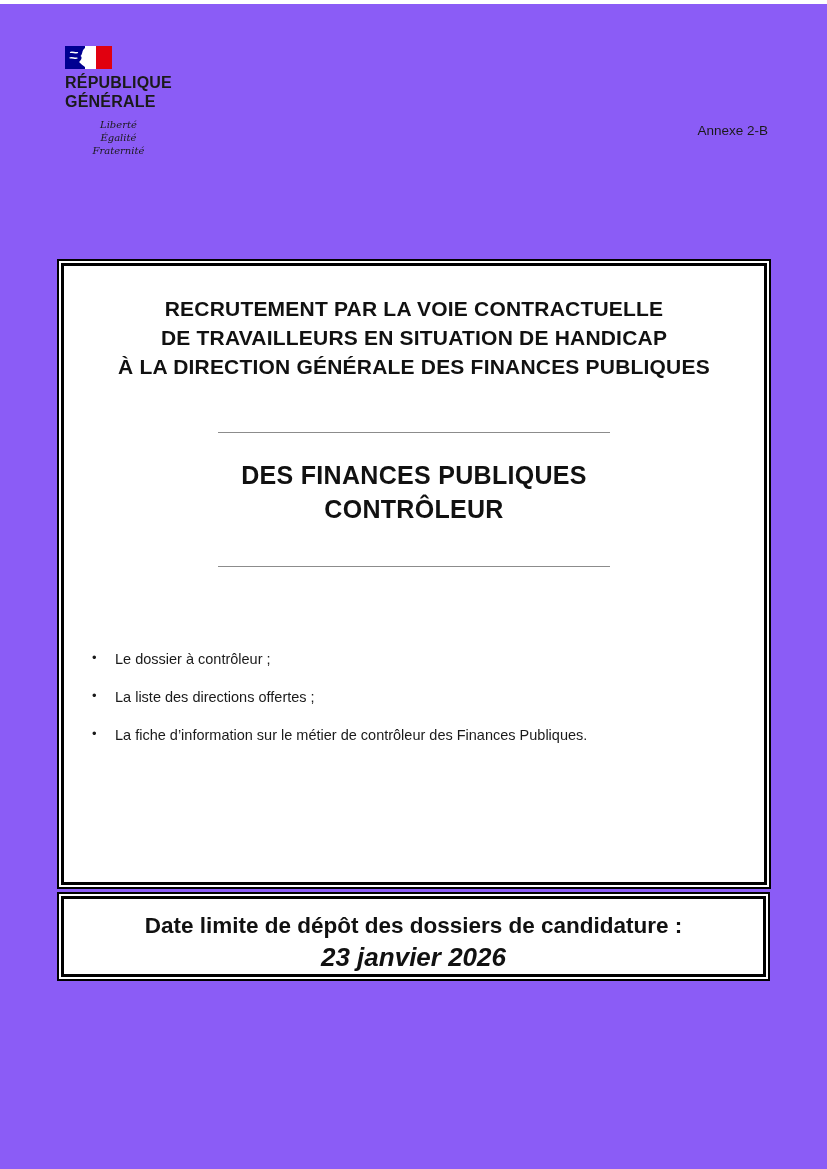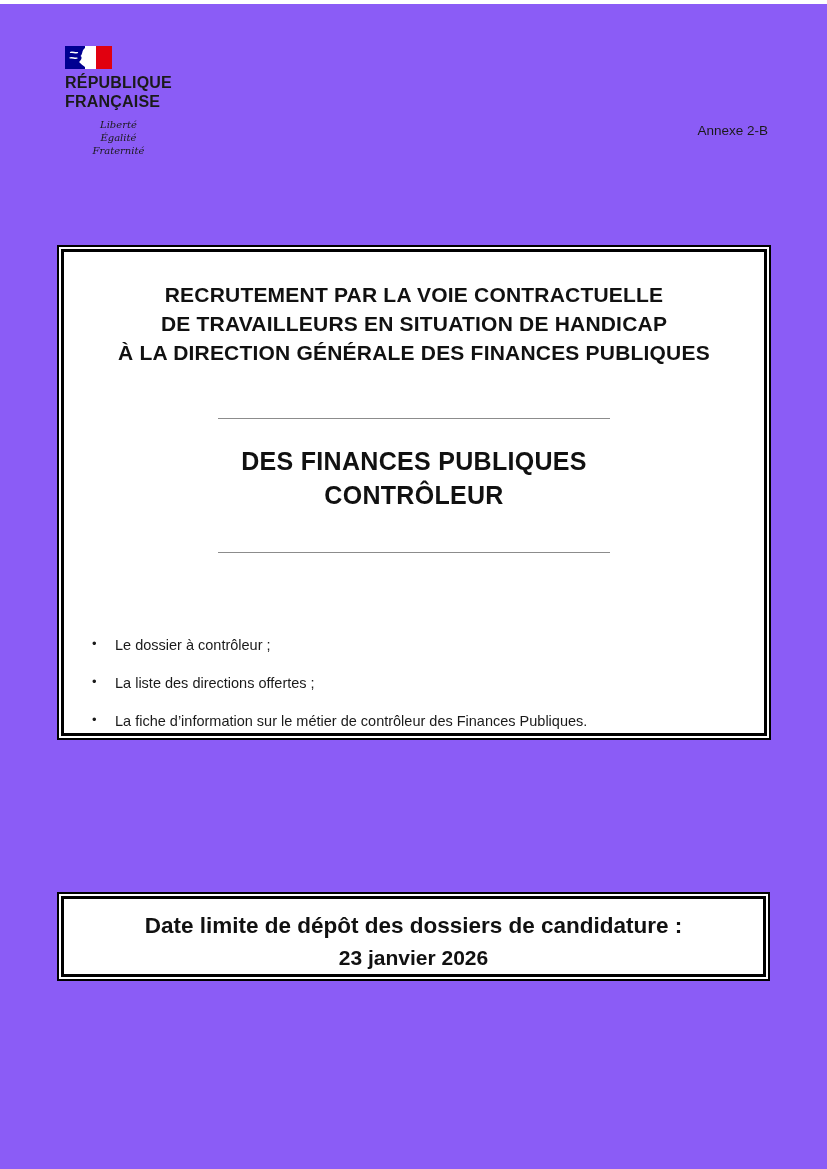--- a/index.html
+++ b/index.html
@@ -52,21 +52,21 @@
     border: 2px solid #000;
     padding: 2px;
     background: #fff;
   }
   .dbox-inner {
     position: relative;
     width: 100%;
     height: 100%;
     border: 3px solid #000;
   }
-  .main-box { top: 241px; width: 714px; height: 495px; }
+  .main-box { top: 255px; width: 714px; height: 630px; }
   .deadline-box { top: 888px; width: 713px; height: 89px; }
 
   
   .main-title {
     position: absolute;
     top: 28px; left: 0; right: 0;
     text-align: center;
     font-weight: bold;
     font-size: 21px;
     line-height: 29px;
@@ -121,42 +121,43 @@
   .deadline-line1 {
     text-align: center;
     font-weight: bold;
     font-size: 22.5px;
     line-height: 31px;
     color: #111;
   }
   .deadline-line2 {
     text-align: center;
     font-weight: bold;
-    font-size: 21px;
+    font-size: 26px;
     line-height: 33px;
     color: #111;
+    font-style: italic;
   }
 </style>
 </head>
 <body>
 
 <div class="page">
 
   <div class="logo-block">
     <svg class="flag" width="47" height="23" viewBox="0 0 47 23">
       <rect x="0" y="0" width="20" height="23" fill="#000091"></rect>
       <rect x="20" y="0" width="11" height="23" fill="#ffffff"></rect>
       <rect x="31" y="0" width="16" height="23" fill="#e1000f"></rect>
       <path d="M20,2 C16.5,4.5 18,8 15.5,10 C17.5,11 16.5,14 14,16 C16,18 18,19.5 20,21 L24,21 C25,14.5 25,8 23,2 Z" fill="#ffffff"></path>
       <path d="M5,6.5 C8,5.5 10,7.5 13,6.5" stroke="#ffffff" stroke-width="1.3" fill="none"></path>
       <path d="M4.5,12 C7.5,11 9.5,13 12.5,12" stroke="#ffffff" stroke-width="1.3" fill="none"></path>
     </svg>
     <div class="republic-name">
       <div>RÉPUBLIQUE</div>
-      <div>FRANÇAISE</div>
+      <div>GÉNÉRALE</div>
     </div>
     <div class="motto">
       <div>Liberté</div>
       <div>Égalité</div>
       <div>Fraternité</div>
     </div>
   </div>
 
   <div class="annexe">Annexe 2-B</div>
 

